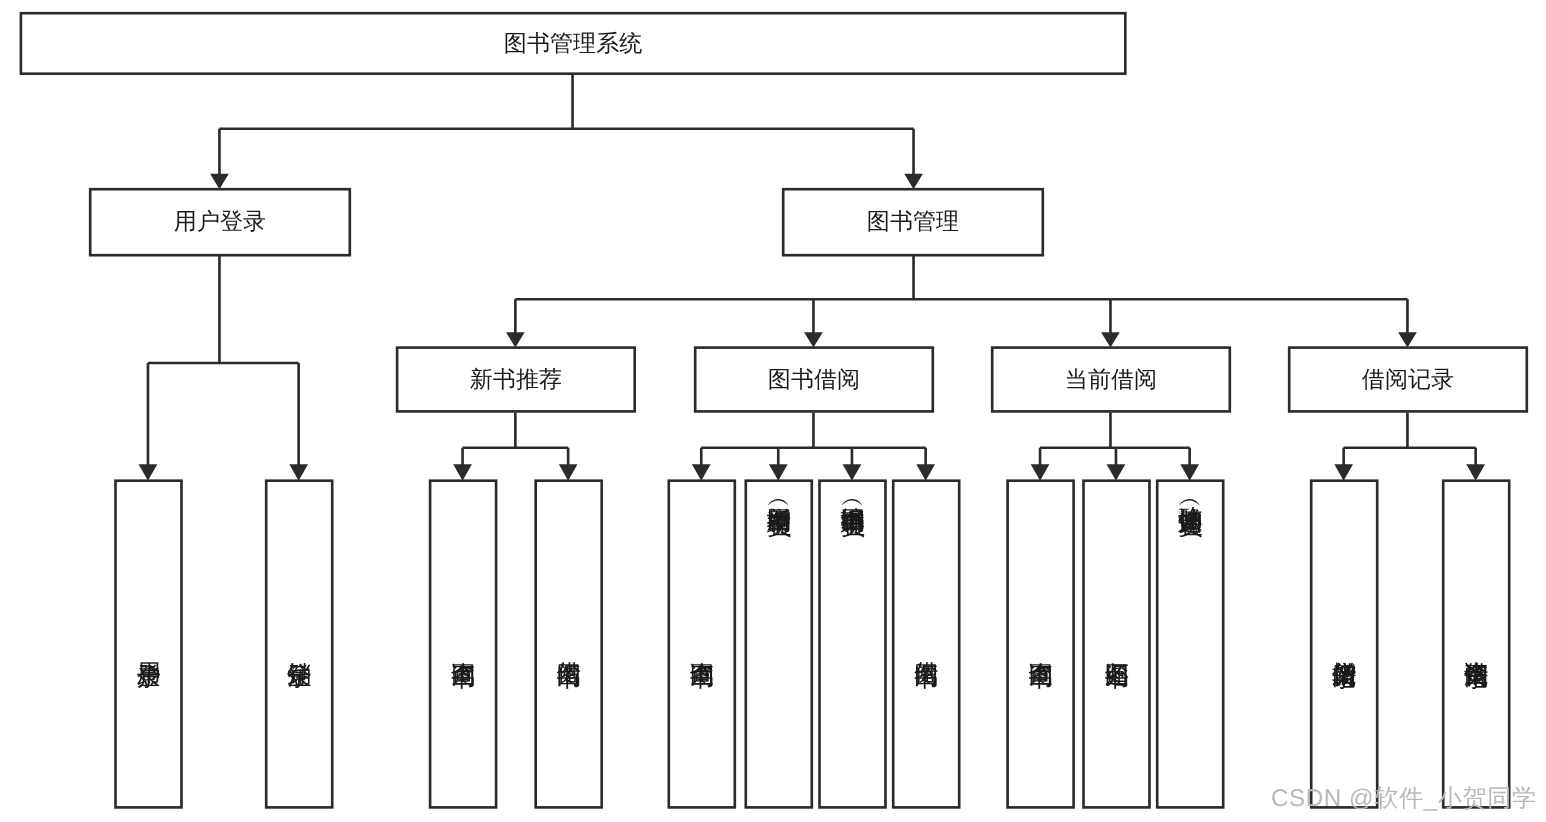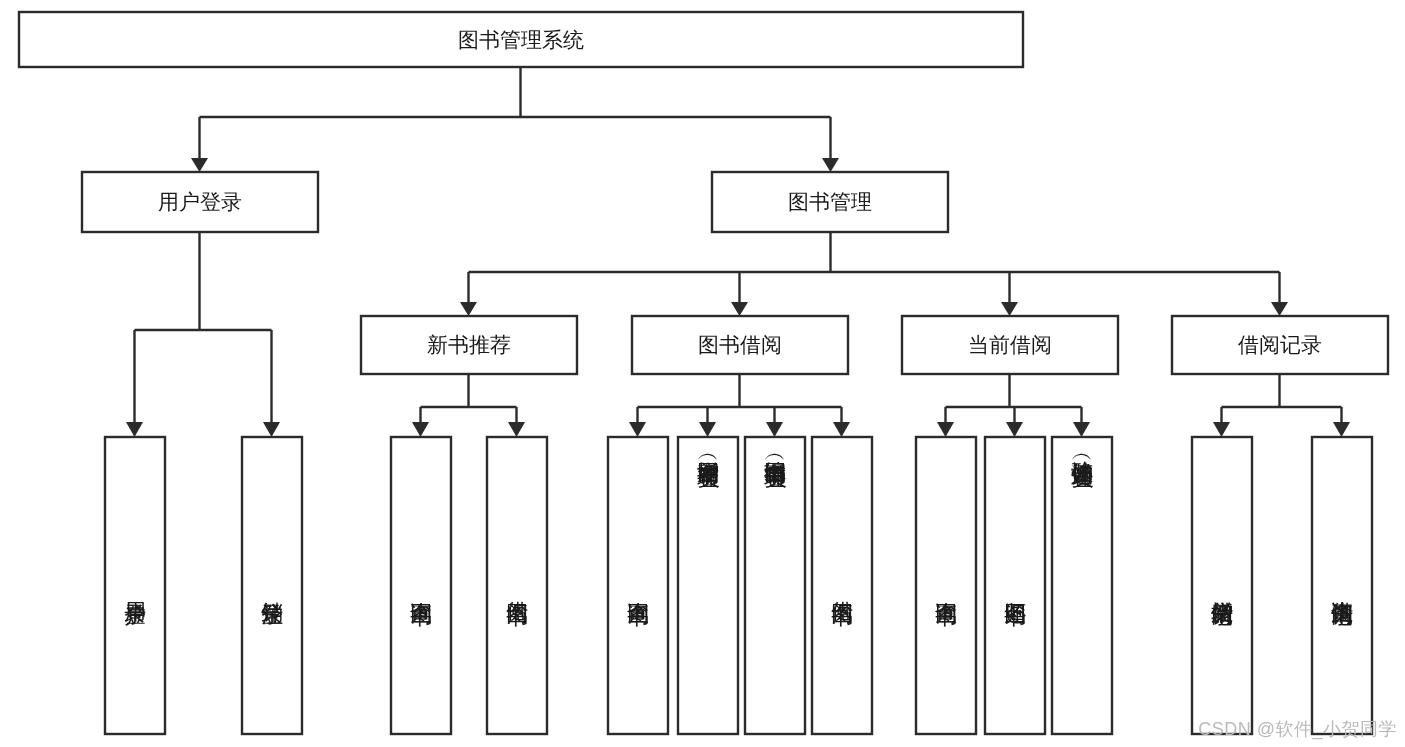--- a/index.html
+++ b/index.html
@@ -69,21 +69,21 @@
     display: flex;
     align-items: center;
     justify-content: center;
     box-sizing: border-box;
   }
   #watermark {
     position: absolute;
     right: 8px;
     bottom: 6px;
     font-family: "Liberation Sans", "DejaVu Sans", sans-serif;
-    font-size: 18px;
+    font-size: 22px;
     color: #b9b9b9;
     letter-spacing: 0.5px;
     white-space: nowrap;
     user-select: none;
   }
 </style>
 </head>
 <body>
 
 <div id="diagram-root">

